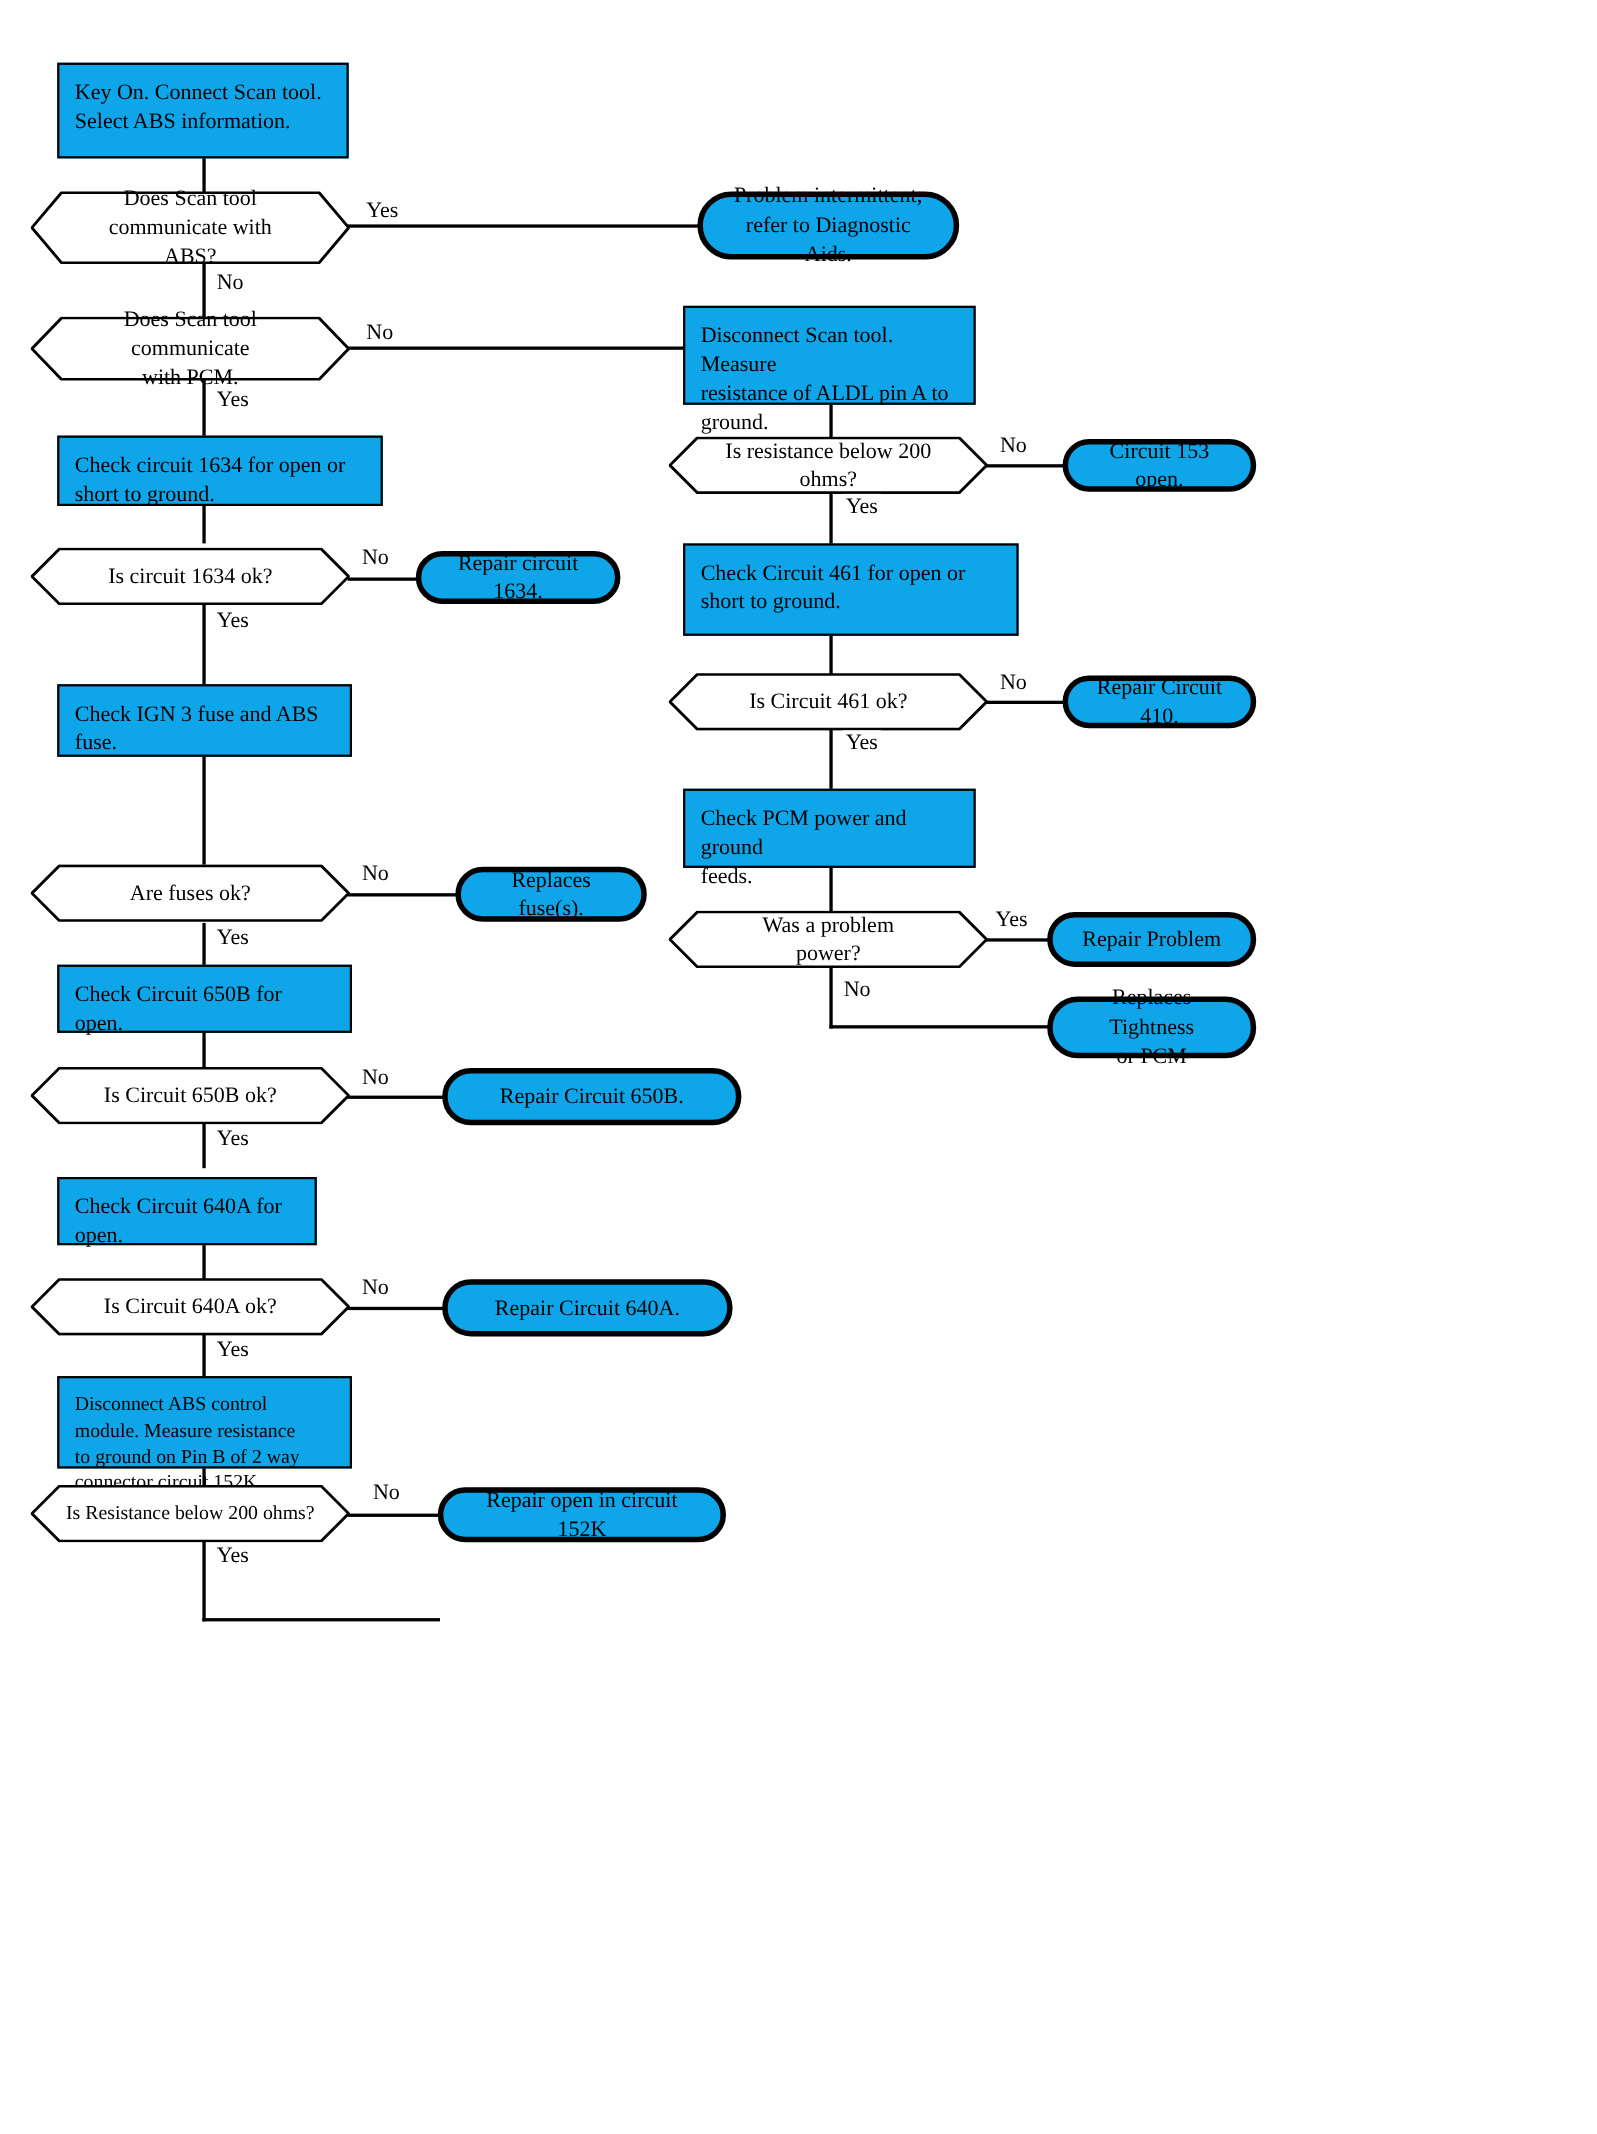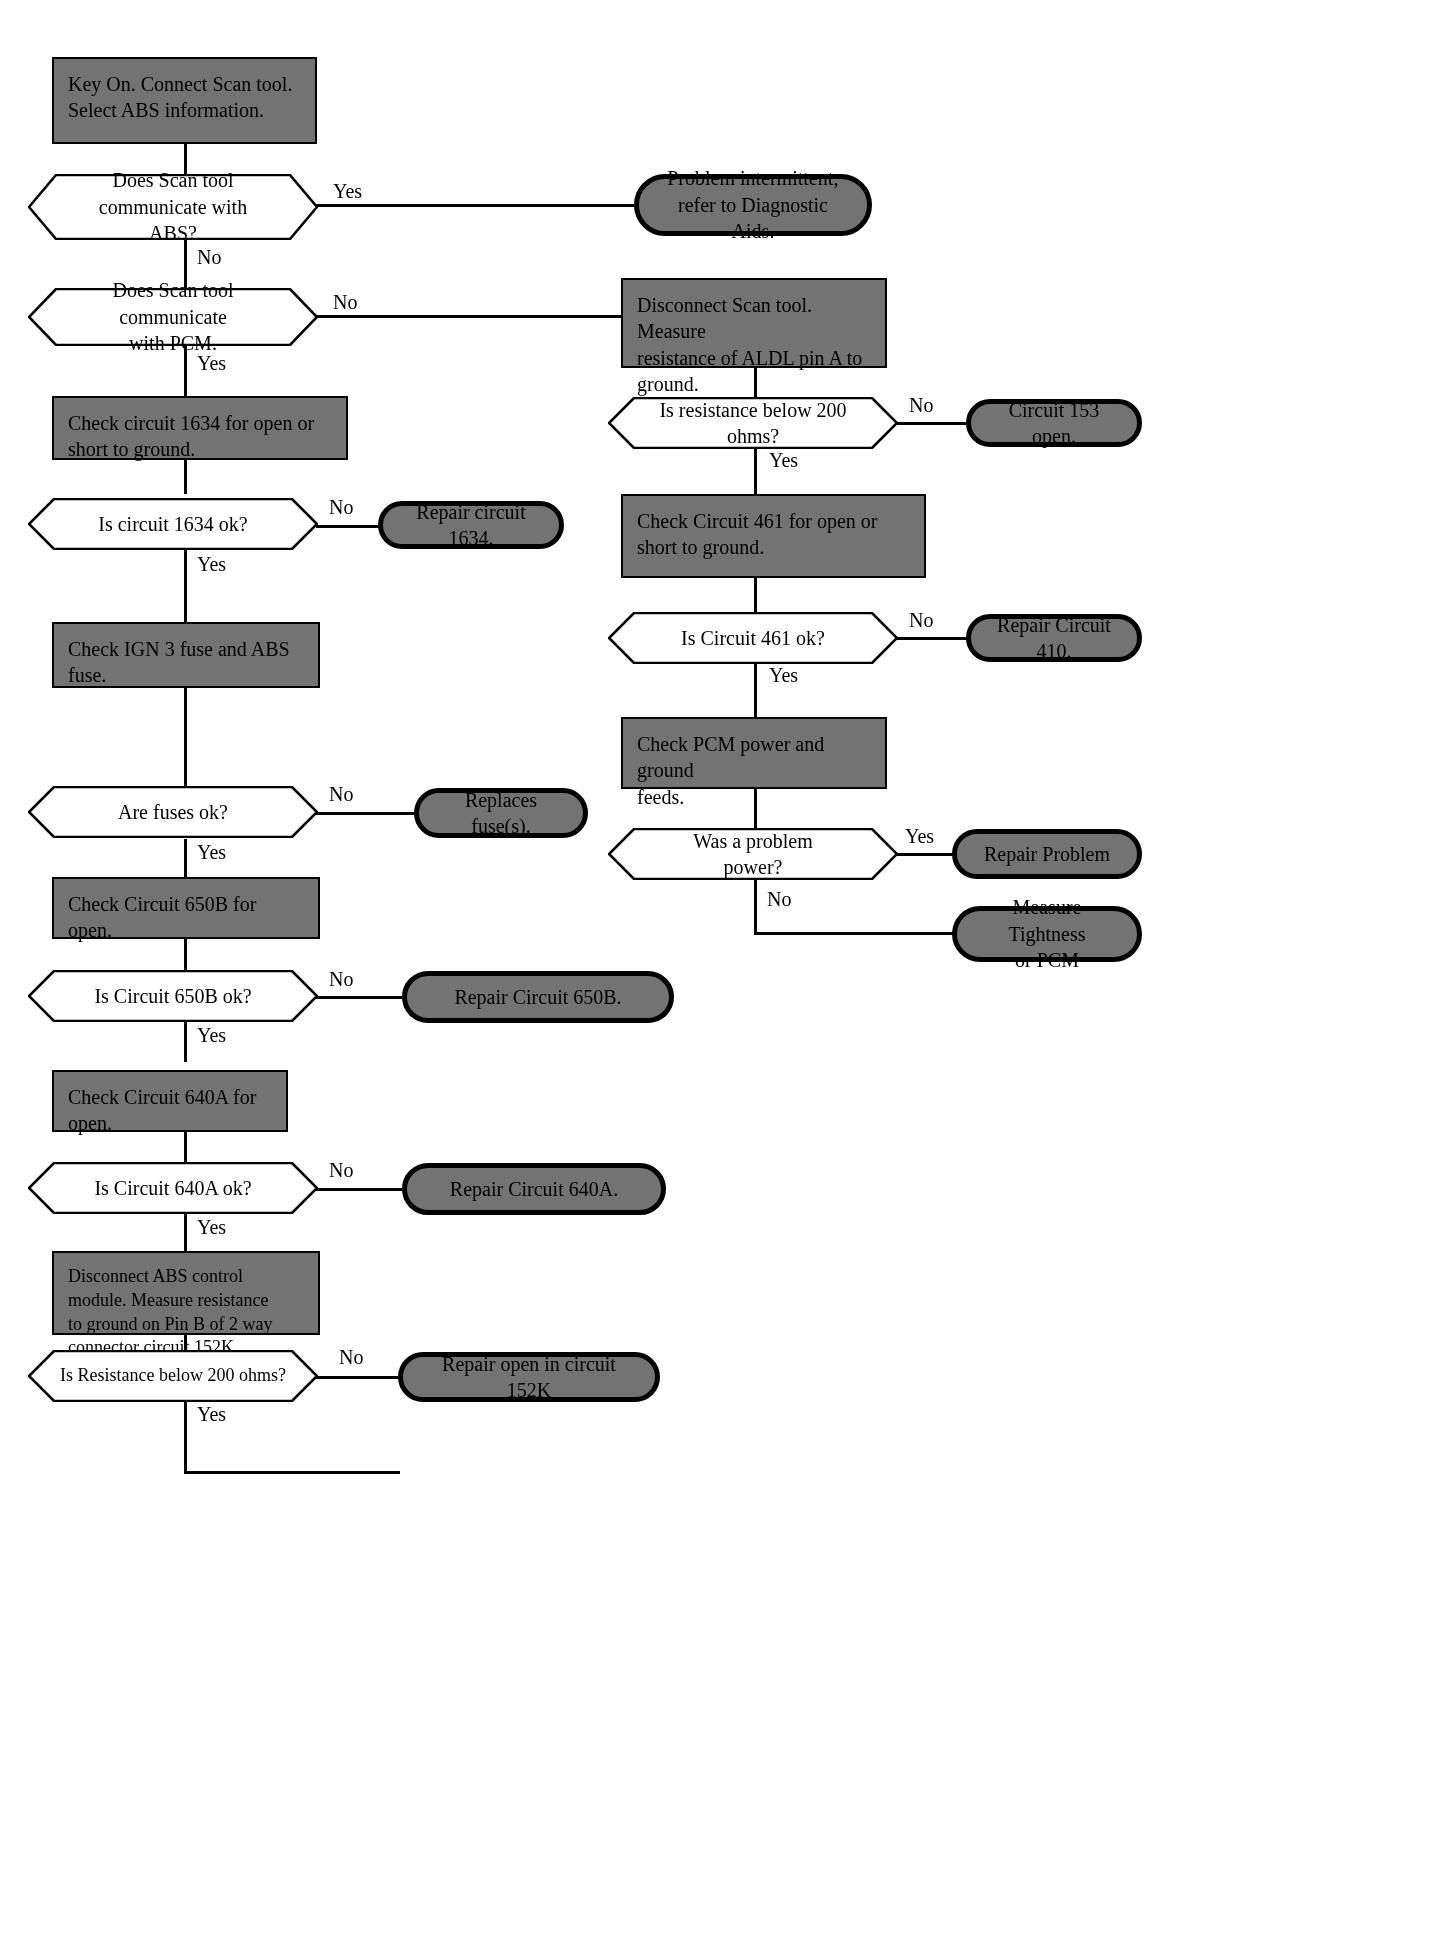--- a/index.html
+++ b/index.html
@@ -14,21 +14,21 @@
     background:#ffffff;
     overflow:hidden;
   }
   
   .node{
     position:absolute;
     box-sizing:border-box;
     display:flex;
     align-items:center;
     z-index:3;
-    background:#737373;
+    background:#0ea5e9;
   }
   .node .txt{
     display:block;
     white-space:pre-line;
     line-height:1.32;
     font-size:20px;
   }
 
   
   .process{
@@ -213,21 +213,21 @@
     <span class="txt">Was a problem power?</span>
   </div>
   <div class="elabel" style="left:902px;top:825px;">Yes</div>
   <div class="elabel" style="left:764px;top:888px;">No</div>
 
   <div class="node terminal" style="left:952px;top:829px;width:190px;height:50px;">
     <span class="txt">Repair Problem</span>
   </div>
 
   <div class="node terminal" style="left:952px;top:906px;width:190px;height:56px;">
-    <span class="txt">Measure Tightness
+    <span class="txt">Replaces Tightness
 or PCM</span>
   </div>
 
   <div class="node process" style="left:52px;top:396px;width:296px;height:64px;">
     <span class="txt">Check circuit 1634 for open or
 short to ground.</span>
   </div>
 
   <div class="node decision" style="left:28px;top:498px;width:290px;height:52px;">
     <svg class="hexbg" viewBox="0 0 290 52" preserveAspectRatio="none">

